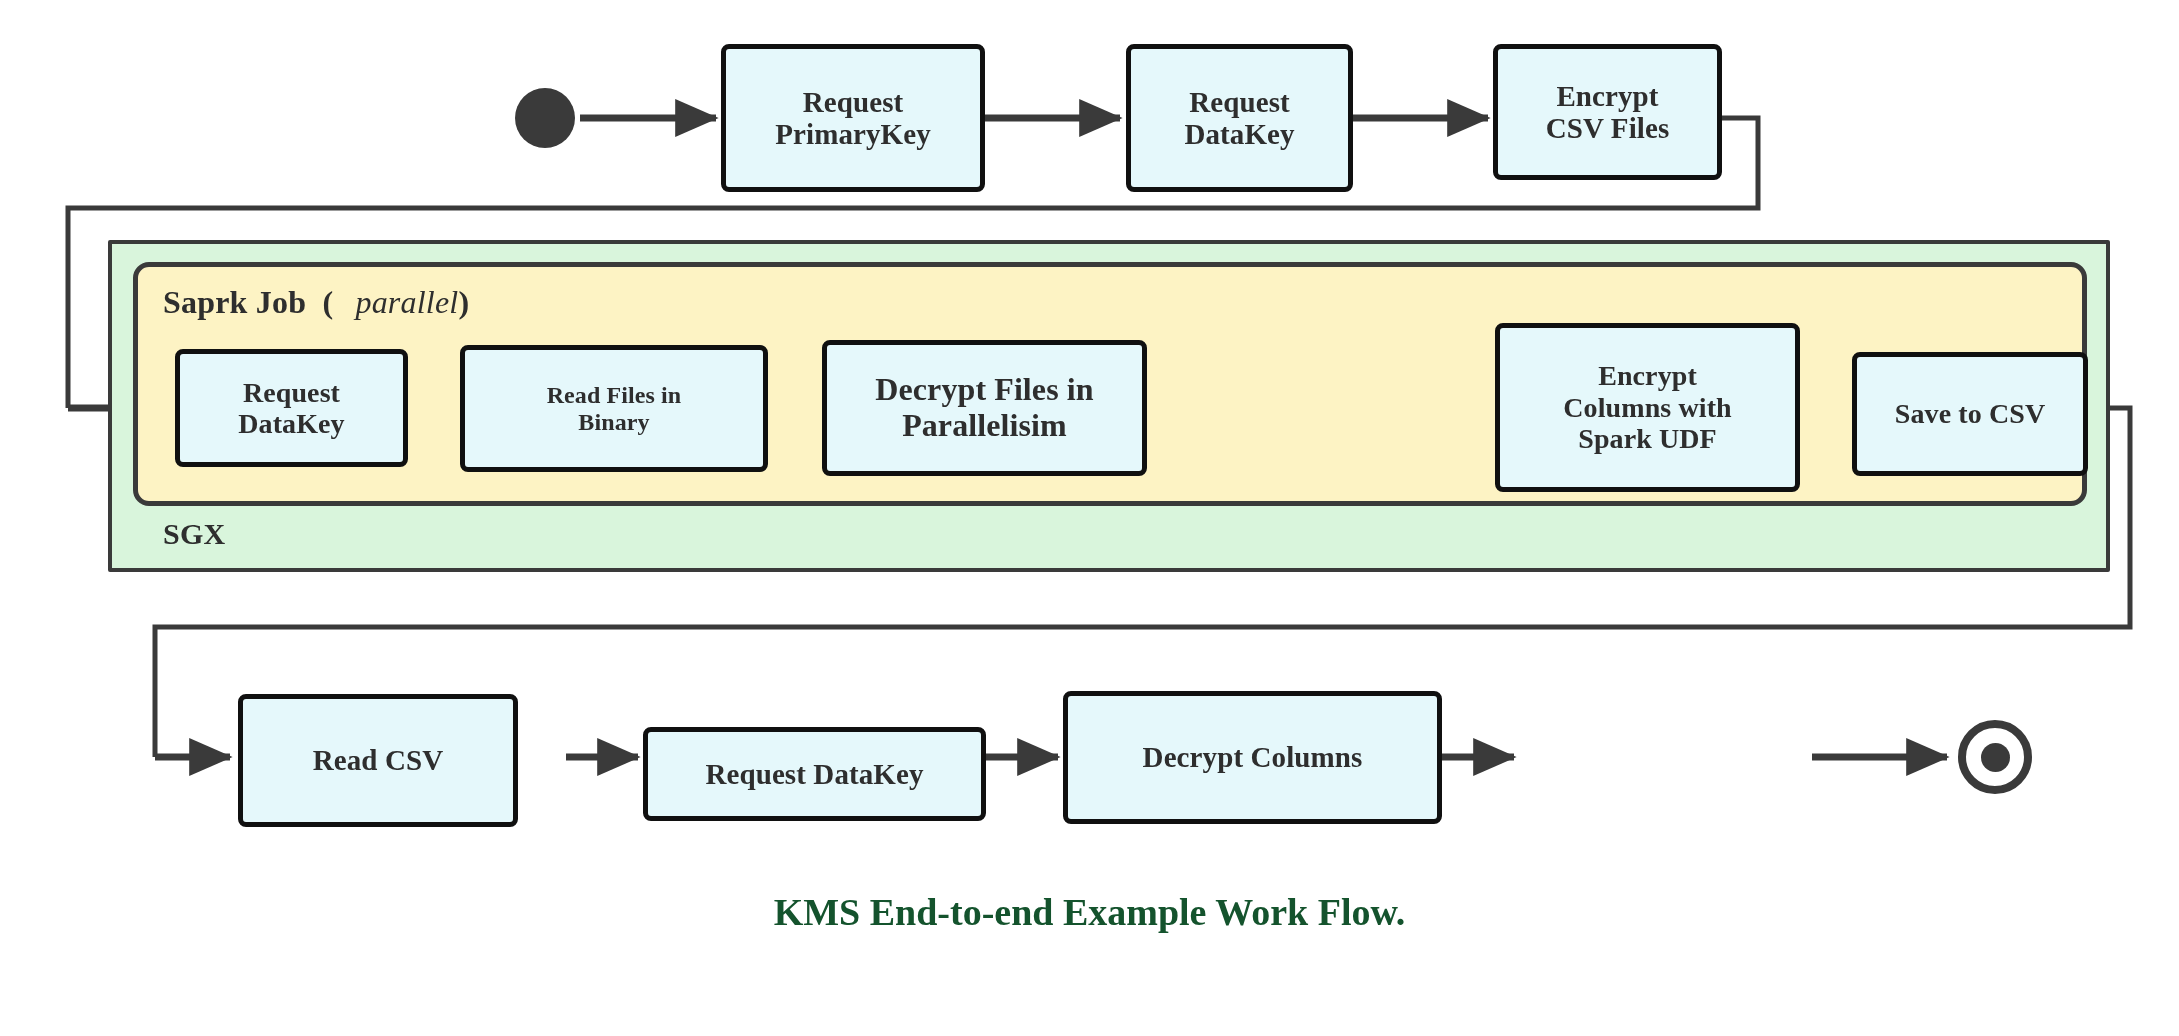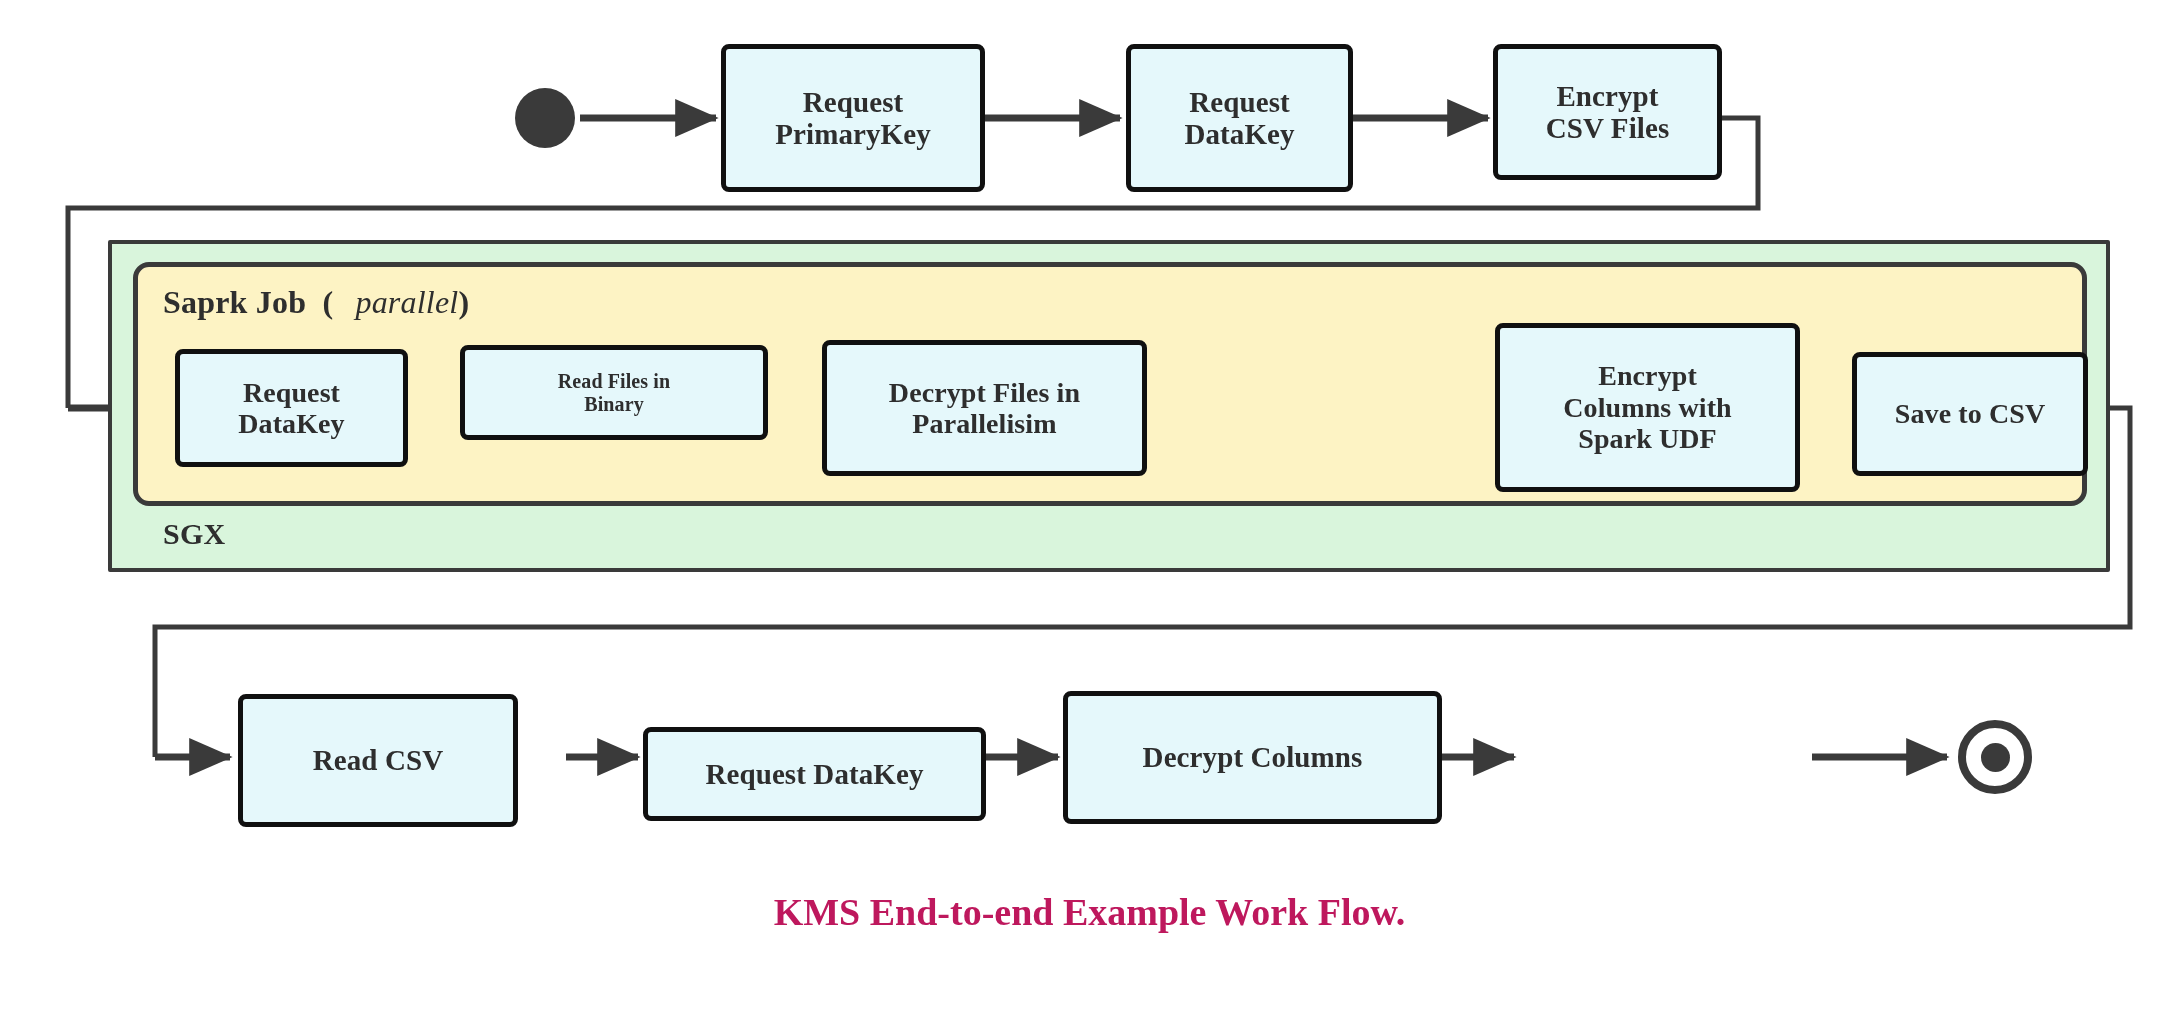--- a/index.html
+++ b/index.html
@@ -98,21 +98,21 @@
     width: 50%;
     height: 50%;
     background: #3a3a3a;
     border-radius: 50%;
   }
 
   
   .caption {
     position: absolute;
     text-align: center;
-    color: #be185d;
+    color: #14532d;
     font-weight: bold;
     font-size: 38px;
     white-space: nowrap;
   }
 </style>
 </head>
 <body>
 
 <div id="canvas">
 
@@ -197,28 +197,28 @@
     <span>Saprk Job</span><span>&nbsp;&nbsp;</span><span class="paren">(</span><span class="italic">parallel</span><span class="paren">)</span>
   </div>
 
   <div class="node" style="left:175px; top:349px; width:233px; height:118px; font-size:28px;">
     <div>
       <span>Request</span>
       <span>DataKey</span>
     </div>
   </div>
 
-  <div class="node" style="left:460px; top:345px; width:308px; height:95px; font-size:20px;">
+  <div class="node" style="left:460px; top:345px; width:308px; height:127px; font-size:24px;">
     <div>
       <span>Read Files in</span>
       <span>Binary</span>
     </div>
   </div>
 
-  <div class="node" style="left:822px; top:340px; width:325px; height:136px; font-size:28px;">
+  <div class="node" style="left:822px; top:340px; width:325px; height:136px; font-size:32px;">
     <div>
       <span>Decrypt Files in</span>
       <span>Parallelisim</span>
     </div>
   </div>
 
 
   <div class="node" style="left:1495px; top:323px; width:305px; height:169px; font-size:28px;">
     <div>
       <span>Encrypt</span>

